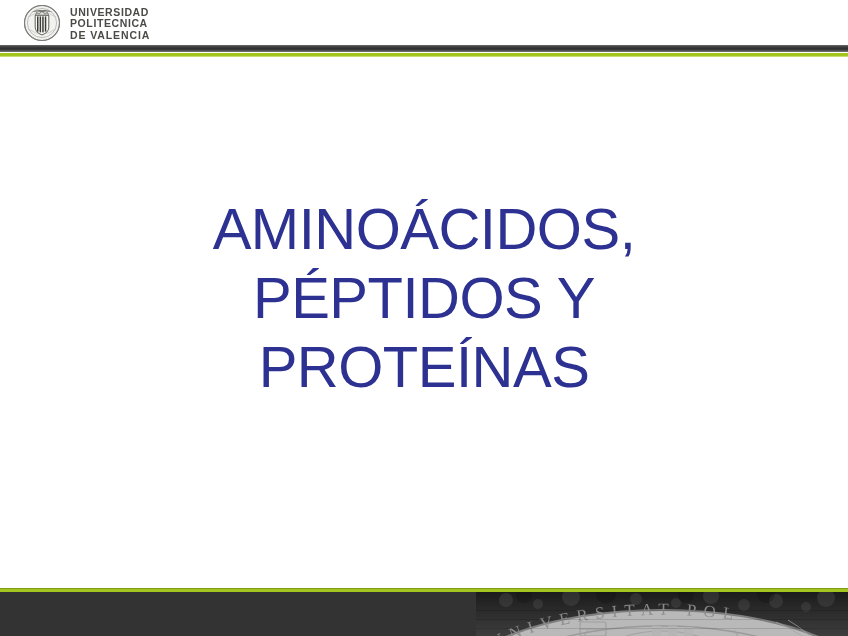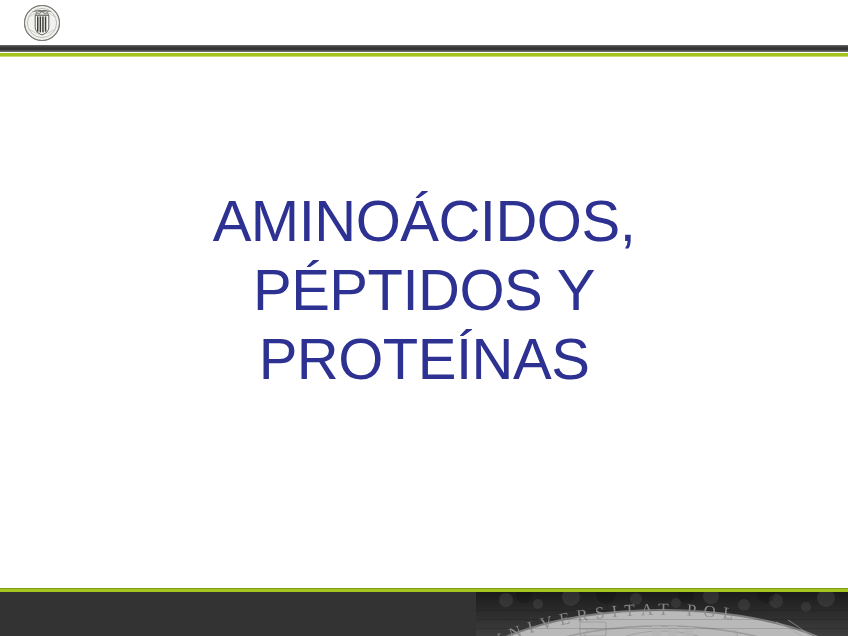--- a/index.html
+++ b/index.html
@@ -96,21 +96,21 @@
     top: 56px;
     width: 848px;
     height: 1px;
     background: #c8dd6e;
   }
 
   
   .body-area {
     position: absolute;
     left: 0;
-    top: 58px;
+    top: 66px;
     width: 848px;
     height: 402px;
     background: #ffffff;
   }
 
   .slide-title {
     position: absolute;
     left: 60px;
     top: 128px;
     width: 728px;
@@ -211,20 +211,25 @@
             </g>
 
             <path d="M13.6 12.2 L14.6 9.4 L17.0 11.2 L20 8.4 L23.0 11.2 L25.4 9.4 L26.4 12.2 Z" fill="#e6e6e2" stroke="#5a5a56" stroke-width="0.8"></path>
 
             <path d="M9.5 9.2 Q14 6.6 20 7.2 Q26 6.6 30.5 9.2 Q26 8.2 20 8.9 Q14 8.2 9.5 9.2 Z" fill="#6e6e69"></path>
           </g>
           <circle cx="20" cy="20" r="17.5" fill="none" stroke="#7d7d78" stroke-width="1.1"></circle>
         </svg>
       </span>
 
+      <span class="brand-text">
+        <span class="brand-line l1">UNIVERSIDAD</span>
+        <span class="brand-line l2">POLITECNICA</span>
+        <span class="brand-line l3">DE  VALENCIA</span>
+      </span>
 
     </div>
   </div>
 
   <div class="rule-dark"></div>
   <div class="rule-dark-edge"></div>
   <div class="rule-green"></div>
   <div class="rule-green-shade"></div>
 
   <div class="body-area">

